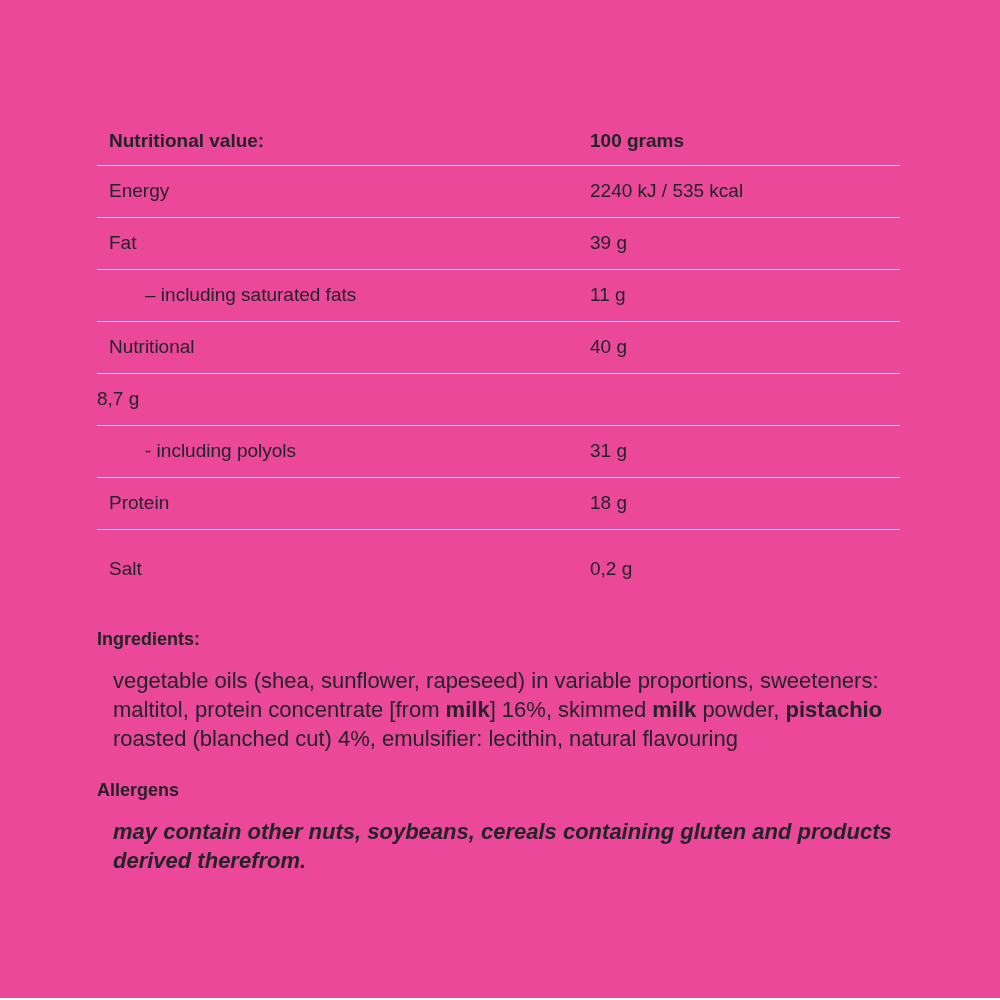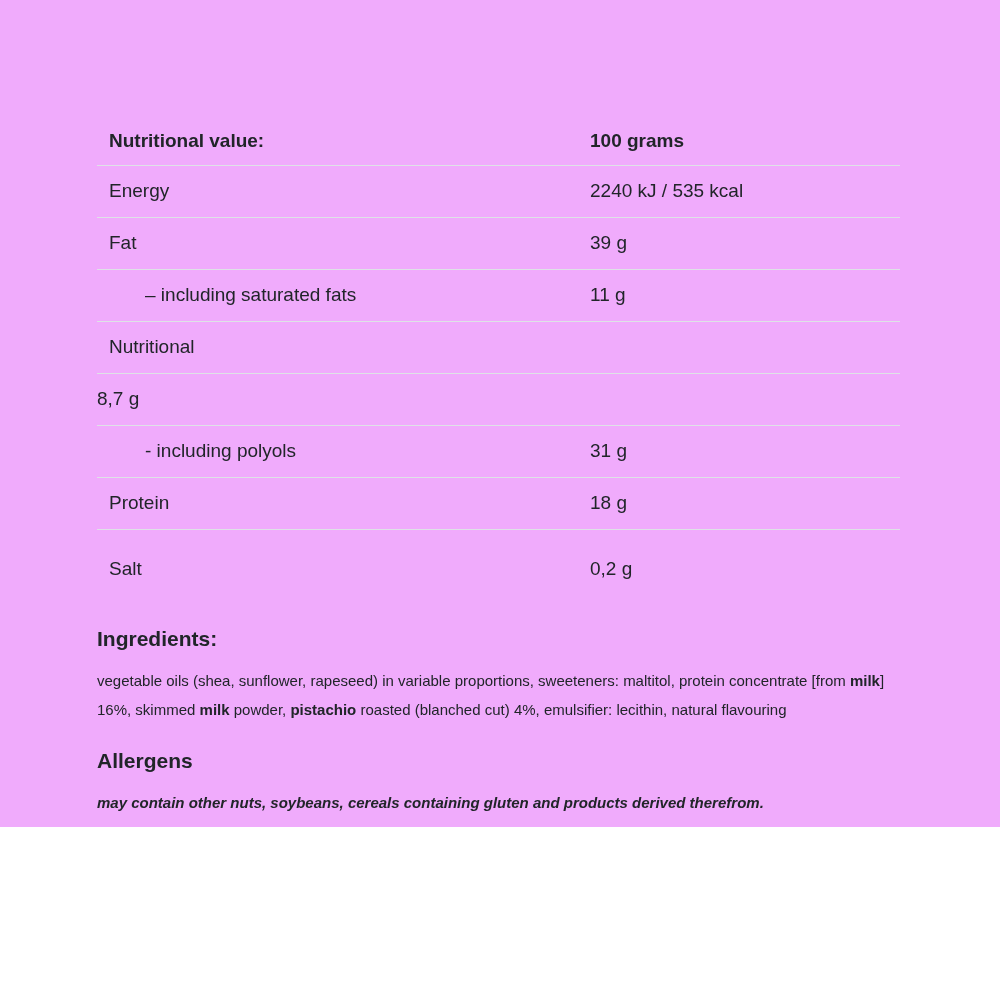--- a/index.html
+++ b/index.html
@@ -2,22 +2,22 @@
 <html><head>
 <meta charset="utf-8">
 <style>
   html, body {
     margin: 0;
     padding: 0;
     background: #ffffff;
   }
   .page {
     width: 1000px;
-    height: 827px;
-    background: #f0abfc;
+    height: 998px;
+    background: #ec4899;
     overflow: hidden;
     font-family: "Liberation Sans", sans-serif;
     color: #212529;
   }
   .content {
     margin-left: 97px;
     width: 803px;
     padding-top: 117px;
     box-sizing: content-box;
   }
@@ -40,31 +40,31 @@
   .nv-label {
     flex: 0 0 493px;
     box-sizing: border-box;
     padding-left: 12px;
   }
   .nv-row.indent .nv-label { padding-left: 48px; }
   .nv-value { flex: 1 1 auto; }
 
   
   .section-heading {
-    font-size: 21px;
+    font-size: 18px;
     font-weight: bold;
     line-height: 28px;
     margin: 0;
   }
   #ingredients-heading { margin-top: 44px; }
   #allergens-heading { margin-top: 23px; }
   .body-text {
-    font-size: 15px;
+    font-size: 22px;
     line-height: 29px;
-    margin: 13px 0 0 0;
+    margin: 13px 0 0 16px;
   }
   .allergens-text {
     font-style: italic;
     font-weight: 600;
   }
   .body-text b { font-weight: bold; }
 </style>
 </head>
 <body>
 
@@ -84,20 +84,21 @@
           <div class="nv-row">
             <div class="nv-label">Fat</div>
             <div class="nv-value">39 g</div>
           </div>
           <div class="nv-row indent">
             <div class="nv-label">– including saturated fats</div>
             <div class="nv-value">11 g</div>
           </div>
           <div class="nv-row">
             <div class="nv-label">Nutritional</div>
+            <div class="nv-value">40 g</div>
           </div>
           <div class="nv-row indent">
             <div class="nv-value">8,7 g</div>
           </div>
           <div class="nv-row indent">
             <div class="nv-label">- including polyols</div>
             <div class="nv-value">31 g</div>
           </div>
           <div class="nv-row">
             <div class="nv-label">Protein</div>

